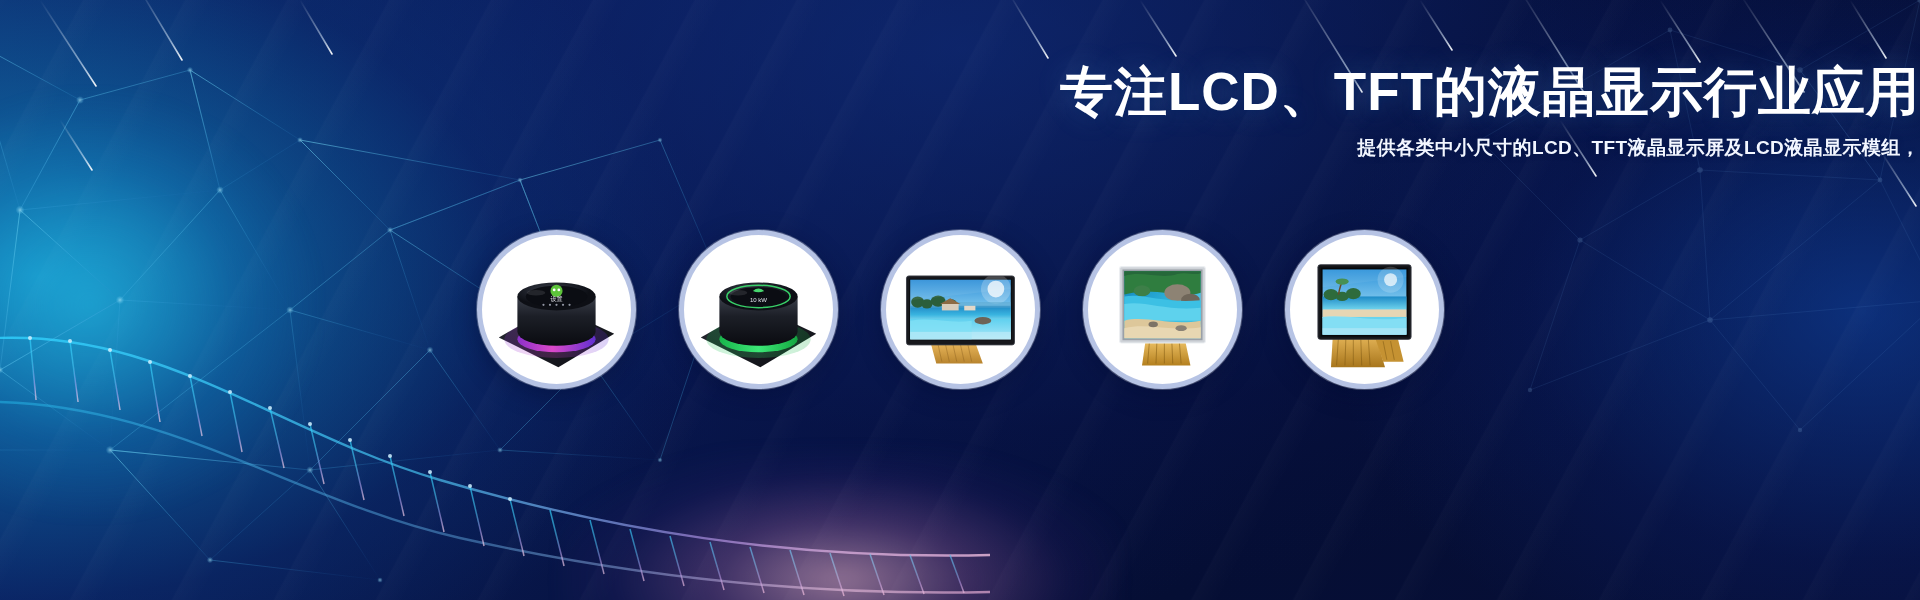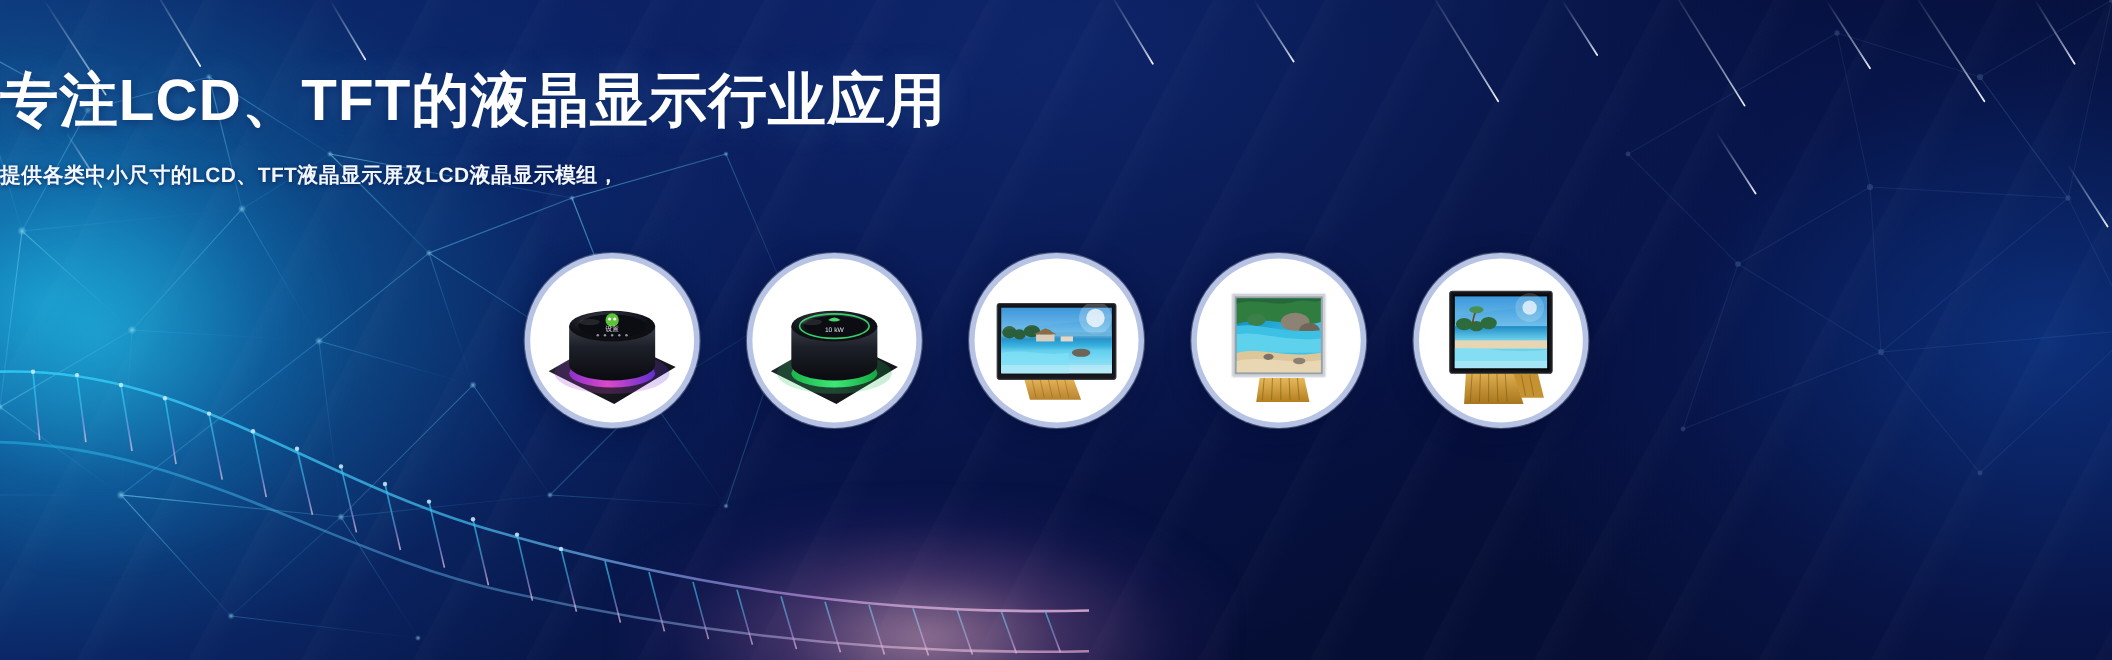--- a/index.html
+++ b/index.html
@@ -50,32 +50,32 @@
   }
   .glow-cyan-edge {
     position:absolute; left:-140px; top:90px; width:460px; height:430px;
     background:radial-gradient(ellipse at center, rgba(40,200,240,0.45) 0%, rgba(20,140,210,0.18) 45%, rgba(0,0,0,0) 72%);
     filter:blur(6px); pointer-events:none;
   }
 
   
   .text-block {
     position:absolute; left:0; right:0; top:62px;
-    text-align:left; z-index:6;
+    text-align:right; z-index:6;
   }
   .headline {
     color:#ffffff;
     font-size:53px;
     font-weight:bold;
     letter-spacing:1px;
     line-height:1.12;
     text-shadow:0 2px 10px rgba(0,30,90,0.65), 0 0 28px rgba(120,190,255,0.28);
     white-space:nowrap;
   }
-  .sub-lines { margin-top:20px; }
+  .sub-lines { margin-top:8px; }
   .sub-line {
     color:#f2f6ff;
     font-size:19px;
     font-weight:bold;
     line-height:1.95;
     letter-spacing:0.4px;
     text-shadow:0 1px 5px rgba(0,20,70,0.75);
     white-space:nowrap;
   }
 

